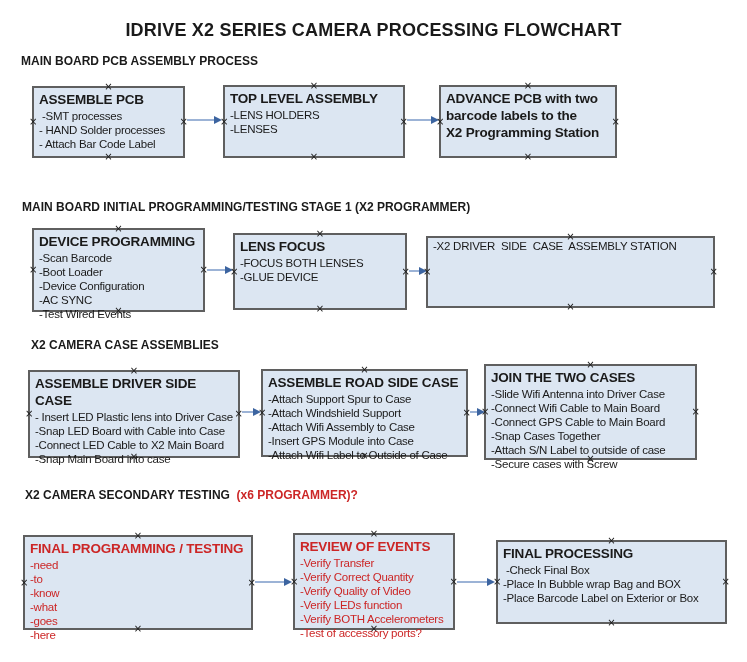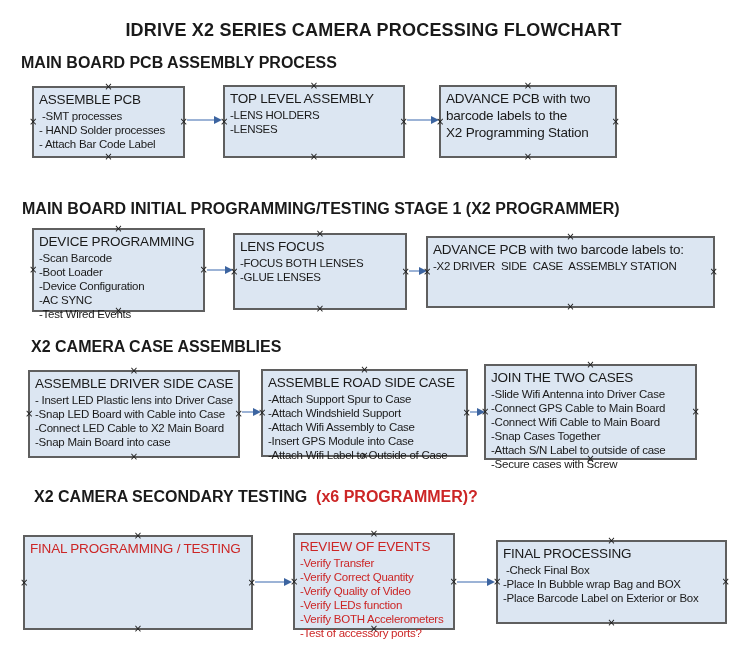--- a/index.html
+++ b/index.html
@@ -8,25 +8,25 @@
     --red-text:#cc2626;
     --arrow-line:#9cb3d6;
     --arrow-head:#3c64a0;
     --ink:#1a1a1a;
   }
   html,body{margin:0;padding:0;}
   body{background:#ffffff;font-family:"Liberation Sans",sans-serif;color:var(--ink);}
   .canvas{position:relative;width:747px;height:662px;background:#ffffff;overflow:hidden;}
   .title{position:absolute;left:0;top:20px;width:747px;text-align:center;
          font-size:18px;font-weight:bold;letter-spacing:.2px;}
-  .sec-h{position:absolute;font-size:16px;font-weight:bold;white-space:pre;}
+  .sec-h{position:absolute;font-size:12px;font-weight:bold;white-space:pre;}
   .sec-h .red{color:var(--red-text);}
   .box{position:absolute;background:var(--box-fill);border:2px solid var(--box-border);
        box-sizing:border-box;}
-  .box-title{font-size:13.5px;font-weight:normal;line-height:17px;padding:3px 4px 0 5px;
+  .box-title{font-size:13.5px;font-weight:bold;line-height:17px;padding:3px 4px 0 5px;
              white-space:pre-line;letter-spacing:-0.2px;}
   .box-items{padding:1px 3px 0 5px;}
   .box-item{font-size:11.5px;line-height:14px;white-space:pre;letter-spacing:-0.25px;}
   .box.red .box-title,.box.red .box-item{color:var(--red-text);}
   .arrow{position:absolute;height:0;border-top:2px solid var(--arrow-line);}
   .arrow::after{content:"";position:absolute;right:-7px;top:-5px;width:0;height:0;
                 border-left:8px solid var(--arrow-head);
                 border-top:4px solid transparent;border-bottom:4px solid transparent;}
   .handle{position:absolute;font-size:10px;line-height:1;color:#1c1c1c;
           font-family:"DejaVu Sans",sans-serif;z-index:3;pointer-events:none;}
@@ -38,21 +38,21 @@
 </head>
 <body>
 
 <div class="canvas">
 
   <div class="title">IDRIVE X2  SERIES CAMERA PROCESSING FLOWCHART</div>
 
   <div class="sec-h" style="left:21px;top:54px"><span>MAIN BOARD PCB ASSEMBLY PROCESS</span></div>
   <div class="sec-h" style="left:22px;top:200px"><span>MAIN BOARD INITIAL PROGRAMMING/TESTING STAGE 1 (X2 PROGRAMMER)</span></div>
   <div class="sec-h" style="left:31px;top:338px"><span>X2 CAMERA CASE ASSEMBLIES</span></div>
-  <div class="sec-h" style="left:34px;top:488px"><span>X2 CAMERA SECONDARY TESTING  </span><span class="red">(x6 PROGRAMMER)?</span></div>
+  <div class="sec-h" style="left:25px;top:488px"><span>X2 CAMERA SECONDARY TESTING  </span><span class="red">(x6 PROGRAMMER)?</span></div>
 
   <div class="box" style="left:32px;top:86px;width:153px;height:72px">
     <div class="box-title">ASSEMBLE PCB</div>
     <div class="box-items">
         <div class="box-item"> -SMT processes</div>
         <div class="box-item">- HAND Solder processes</div>
         <div class="box-item">- Attach Bar Code Label</div>
       </div>
   <span class="handle h-t">×</span>
       <span class="handle h-b">×</span>
@@ -94,29 +94,28 @@
       </div>
   <span class="handle h-t">×</span>
       <span class="handle h-b">×</span>
       <span class="handle h-l">×</span>
       <span class="handle h-r">×</span>
     </div>
   <div class="box" style="left:233px;top:233px;width:174px;height:77px">
     <div class="box-title">LENS FOCUS</div>
     <div class="box-items">
         <div class="box-item">-FOCUS BOTH LENSES</div>
-        <div class="box-item">-GLUE LENSES</div>
+        <div class="box-item">-GLUE DEVICE</div>
       </div>
   <span class="handle h-t">×</span>
       <span class="handle h-b">×</span>
       <span class="handle h-l">×</span>
       <span class="handle h-r">×</span>
     </div>
   <div class="box" style="left:426px;top:236px;width:289px;height:72px">
-    <div class="box-title">ADVANCE PCB with two barcode labels to:</div>
     <div class="box-items">
         <div class="box-item">-X2 DRIVER  SIDE  CASE  ASSEMBLY STATION</div>
       </div>
   <span class="handle h-t">×</span>
       <span class="handle h-b">×</span>
       <span class="handle h-l">×</span>
       <span class="handle h-r">×</span>
     </div>
   <div class="arrow" style="left:207px;top:269px;width:19px"></div>
   <div class="arrow" style="left:409px;top:270px;width:11px"></div>
@@ -145,36 +144,44 @@
       </div>
   <span class="handle h-t">×</span>
       <span class="handle h-b">×</span>
       <span class="handle h-l">×</span>
       <span class="handle h-r">×</span>
     </div>
   <div class="box" style="left:484px;top:364px;width:213px;height:96px">
     <div class="box-title">JOIN THE TWO CASES</div>
     <div class="box-items">
         <div class="box-item">-Slide Wifi Antenna into Driver Case</div>
+        <div class="box-item">-Connect Wifi Cable to Main Board</div>
         <div class="box-item">-Connect GPS Cable to Main Board</div>
-        <div class="box-item">-Connect Wifi Cable to Main Board</div>
         <div class="box-item">-Snap Cases Together</div>
         <div class="box-item">-Attach S/N Label to outside of case</div>
         <div class="box-item">-Secure cases with Screw</div>
       </div>
   <span class="handle h-t">×</span>
       <span class="handle h-b">×</span>
       <span class="handle h-l">×</span>
       <span class="handle h-r">×</span>
     </div>
   <div class="arrow" style="left:242px;top:411px;width:12px"></div>
   <div class="arrow" style="left:470px;top:411px;width:8px"></div>
 
   <div class="box red" style="left:23px;top:535px;width:230px;height:95px">
     <div class="box-title">FINAL PROGRAMMING / TESTING</div>
+    <div class="box-items">
+        <div class="box-item">-need</div>
+        <div class="box-item">-to</div>
+        <div class="box-item">-know</div>
+        <div class="box-item">-what</div>
+        <div class="box-item">-goes</div>
+        <div class="box-item">-here</div>
+      </div>
   <span class="handle h-t">×</span>
       <span class="handle h-b">×</span>
       <span class="handle h-l">×</span>
       <span class="handle h-r">×</span>
     </div>
   <div class="box red" style="left:293px;top:533px;width:162px;height:97px">
     <div class="box-title">REVIEW OF EVENTS</div>
     <div class="box-items">
         <div class="box-item">-Verify Transfer</div>
         <div class="box-item">-Verify Correct Quantity</div>

